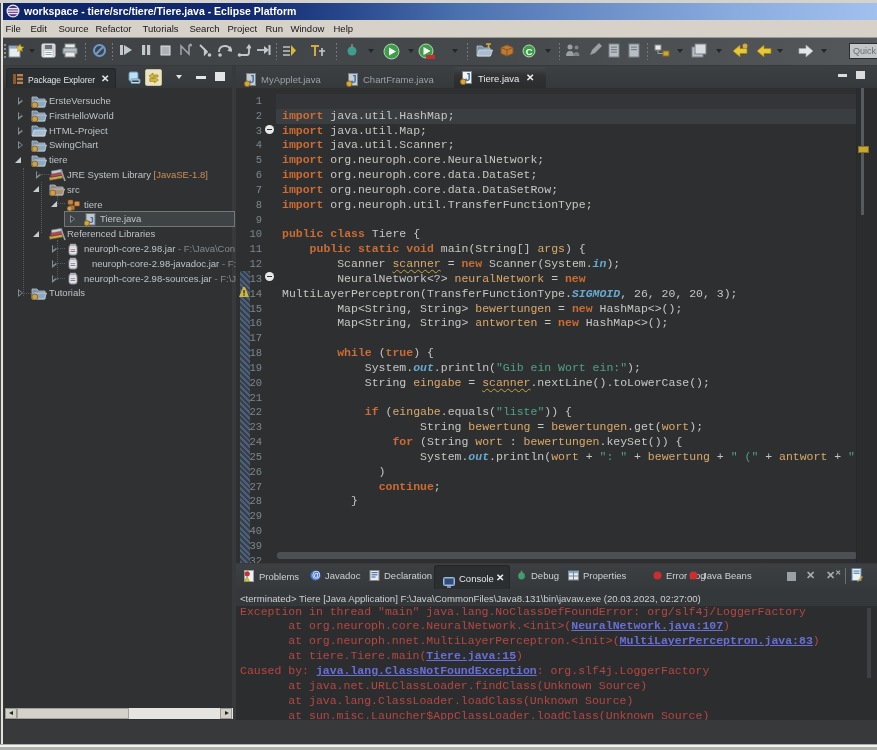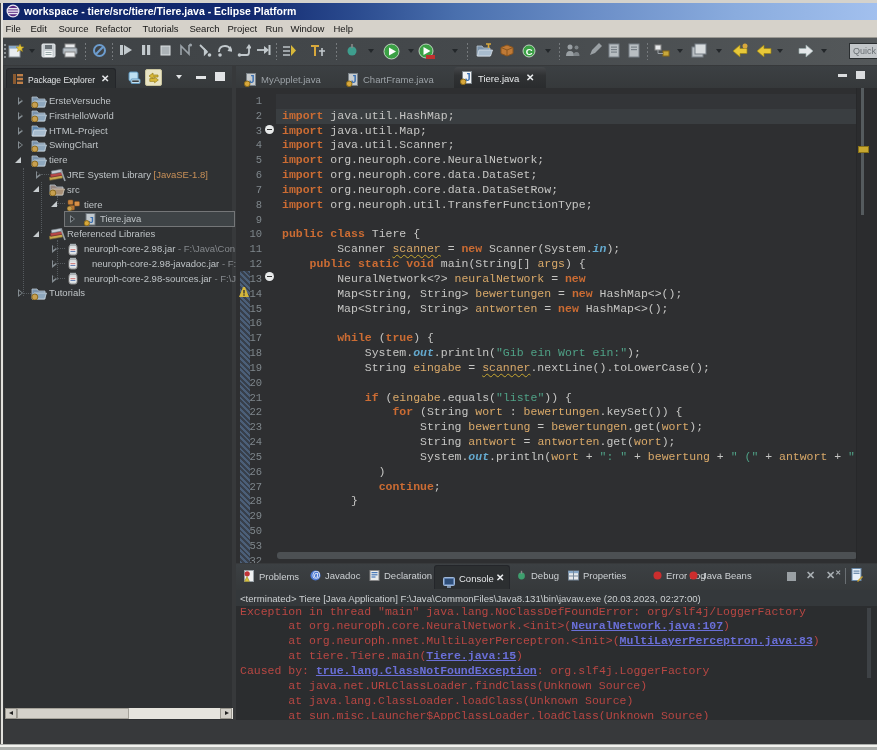--- a/index.html
+++ b/index.html
@@ -499,49 +499,49 @@
       <div>20</div>
       <div>21</div>
       <div>22</div>
       <div>23</div>
       <div>24</div>
       <div>25</div>
       <div>26</div>
       <div>27</div>
       <div>28</div>
       <div>29</div>
-      <div>50</div>
-      <div>53</div>
+      <div>40</div>
+      <div>39</div>
       <div>32</div>
     </div>
   <div id="code">
       <pre> </pre>
       <pre><span class="k">import</span> java.util.HashMap;</pre>
       <pre><span class="k">import</span> java.util.Map;</pre>
       <pre><span class="k">import</span> java.util.Scanner;</pre>
       <pre><span class="k">import</span> org.neuroph.core.NeuralNetwork;</pre>
       <pre><span class="k">import</span> org.neuroph.core.data.DataSet;</pre>
       <pre><span class="k">import</span> org.neuroph.core.data.DataSetRow;</pre>
       <pre><span class="k">import</span> org.neuroph.util.TransferFunctionType;</pre>
       <pre> </pre>
       <pre><span class="k">public</span> <span class="k">class</span> Tiere {</pre>
+      <pre>    <span class="k">public</span> <span class="k">static</span> <span class="k">void</span> main(String[] <span class="v">args</span>) {</pre>
       <pre>        Scanner <span class="v wv">scanner</span> = <span class="k">new</span> Scanner(System.<span class="f">in</span>);</pre>
-      <pre>    <span class="k">public</span> <span class="k">static</span> <span class="k">void</span> main(String[] <span class="v">args</span>) {</pre>
       <pre>        NeuralNetwork&lt;?&gt; <span class="v">neuralNetwork</span> = <span class="k">new</span></pre>
+      <pre>MultiLayerPerceptron(TransferFunctionType.<span class="f">SIGMOID</span>, 26, 20, 20, 3);</pre>
       <pre>        Map&lt;String, String&gt; <span class="v">bewertungen</span> = <span class="k">new</span> HashMap&lt;&gt;();</pre>
       <pre>        Map&lt;String, String&gt; <span class="v">antworten</span> = <span class="k">new</span> HashMap&lt;&gt;();</pre>
       <pre> </pre>
       <pre>        <span class="k">while</span> (<span class="k">true</span>) {</pre>
       <pre>            System.<span class="f">out</span>.println(<span class="s">"Gib ein Wort ein:"</span>);</pre>
       <pre>            String <span class="v">eingabe</span> = <span class="v wv">scanner</span>.nextLine().toLowerCase();</pre>
       <pre> </pre>
       <pre>            <span class="k">if</span> (<span class="v">eingabe</span>.equals(<span class="s">"liste"</span>)) {</pre>
+      <pre>                    String <span class="v">bewertung</span> = <span class="v">bewertungen</span>.get(<span class="v">wort</span>);</pre>
       <pre>                <span class="k">for</span> (String <span class="v">wort</span> : <span class="v">bewertungen</span>.keySet()) {</pre>
-      <pre>                    String <span class="v">bewertung</span> = <span class="v">bewertungen</span>.get(<span class="v">wort</span>);</pre>
-      <pre>                    String <span class="v">antwort</span> = <span class="v">antworten</span>.get(<span class="v">wort</span>);</pre>
       <pre>                    System.<span class="f">out</span>.println(<span class="v">wort</span> + <span class="s">": "</span> + <span class="v">bewertung</span> + <span class="s">" ("</span> + <span class="v">antwort</span> + <span class="s">")</span></pre>
       <pre>              )</pre>
       <pre>              <span class="k">continue</span>;</pre>
       <pre>          }</pre>
     </div>
 
   <div style="position:absolute;left:4px;top:183px;width:10px;height:292px;background:repeating-linear-gradient(45deg,#5F7FA8 0 2px,#3E4A5C 2px 4px);opacity:.6"></div>
 
   <svg style="position:absolute;left:1px;top:197px" width="13" height="13" viewBox="0 0 13 13">
       <path d="M2 12 L6 2 L8 2 L12 12 Z" fill="#D2B53C"></path>
@@ -599,21 +599,21 @@
         <path d="M6 13 L11 8 L12 9 L7 14 Z" fill="#C8A030"></path>
       </svg></span></div>
 <div class="abs" id="conhdr">
     <span style="position:absolute;left:4px;top:2.5px;white-space:nowrap;">&lt;terminated&gt; Tiere [Java Application] F:\Java\CommonFiles\Java8.131\bin\javaw.exe (20.03.2023, 02:27:00)</span>
   </div>
 <div class="abs" id="conbody"><span id="clines"><div style="margin-top:-1.5px">
         <pre style="padding-left:4px">Exception in thread "main" java.lang.NoClassDefFoundError: org/slf4j/LoggerFactory</pre>
         <pre style="padding-left:4px">       at org.neuroph.core.NeuralNetwork.&lt;init&gt;(<span class="lnk">NeuralNetwork.java:107</span>)</pre>
         <pre style="padding-left:4px">       at org.neuroph.nnet.MultiLayerPerceptron.&lt;init&gt;(<span class="lnk">MultiLayerPerceptron.java:83</span>)</pre>
         <pre style="padding-left:4px">       at tiere.Tiere.main(<span class="lnk">Tiere.java:15</span>)</pre>
-        <pre style="padding-left:4px">Caused by: <span class="lnk">true.lang.ClassNotFoundException</span>: org.slf4j.LoggerFactory</pre>
+        <pre style="padding-left:4px">Caused by: <span class="lnk">java.lang.ClassNotFoundException</span>: org.slf4j.LoggerFactory</pre>
         <pre style="padding-left:4px">       at java.net.URLClassLoader.findClass(Unknown Source)</pre>
         <pre style="padding-left:4px">       at java.lang.ClassLoader.loadClass(Unknown Source)</pre>
         <pre style="padding-left:4px">       at sun.misc.Launcher$AppClassLoader.loadClass(Unknown Source)</pre>
       </div></span><div style="position:absolute;left:631px;top:2px;width:4px;height:70px;background:#3E4246;"></div></div>
 
 <div class="abs" id="statusbar">
     <span style="position:absolute;left:5px;top:7px;">tiere.Tiere.java - tiere/src</span>
   </div>
 <div class="abs" id="botframe">
     <div class="w"></div>

